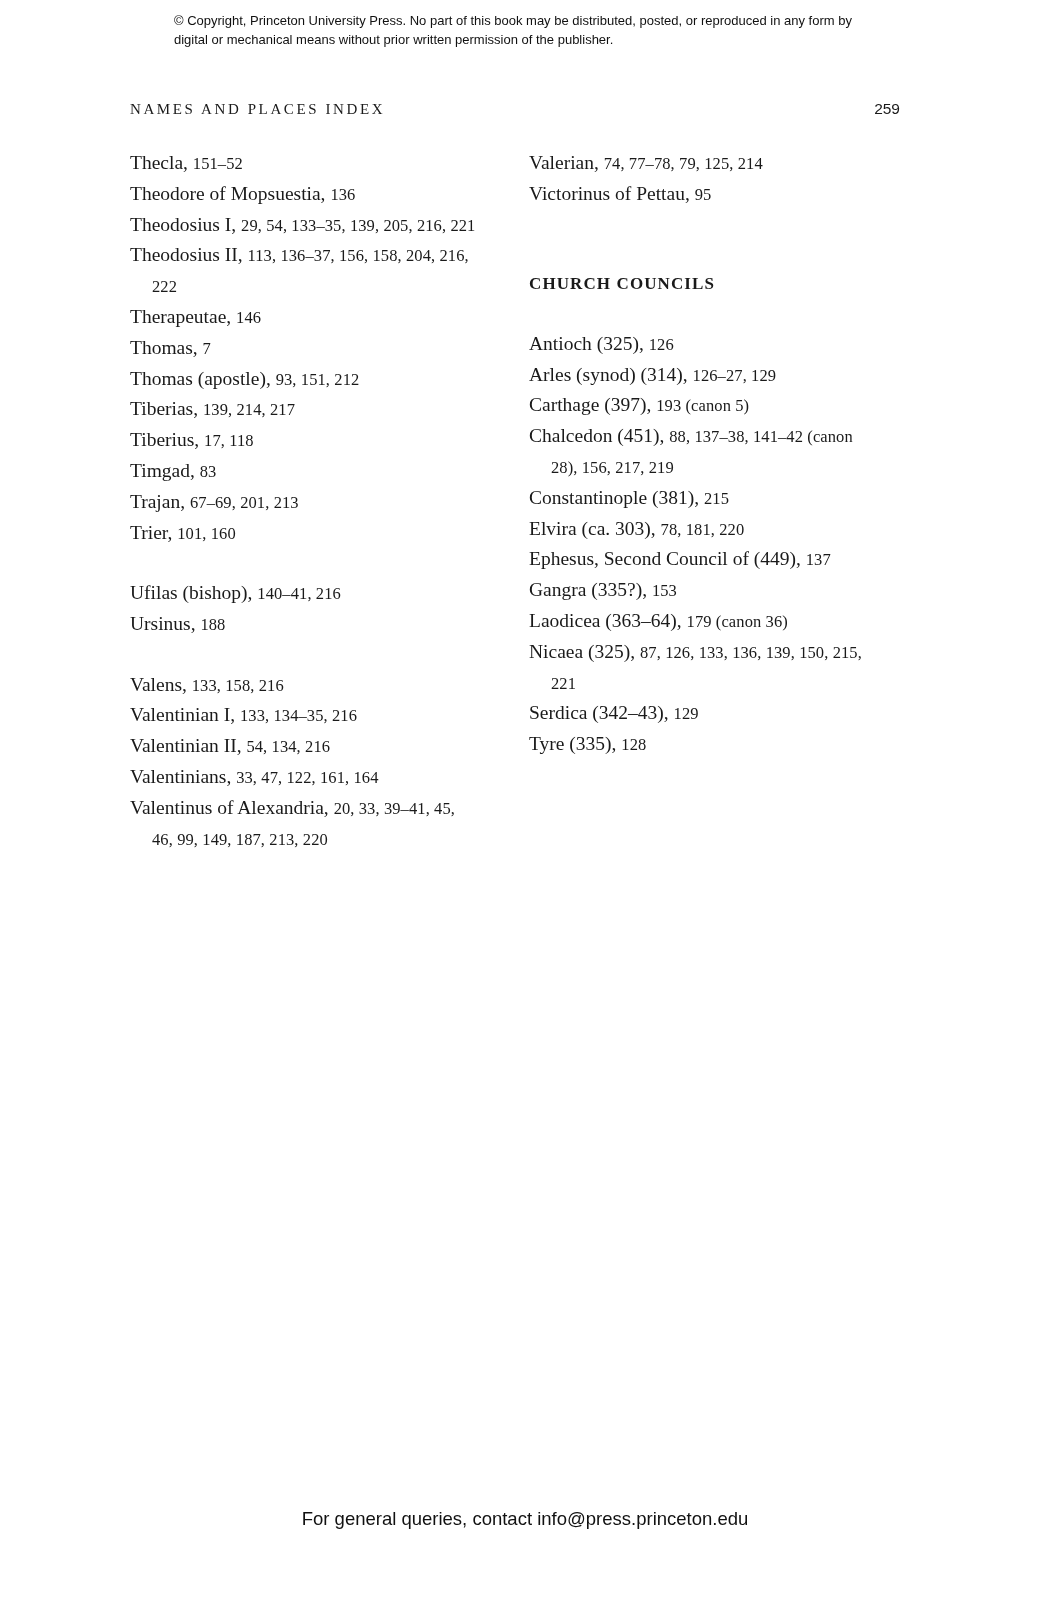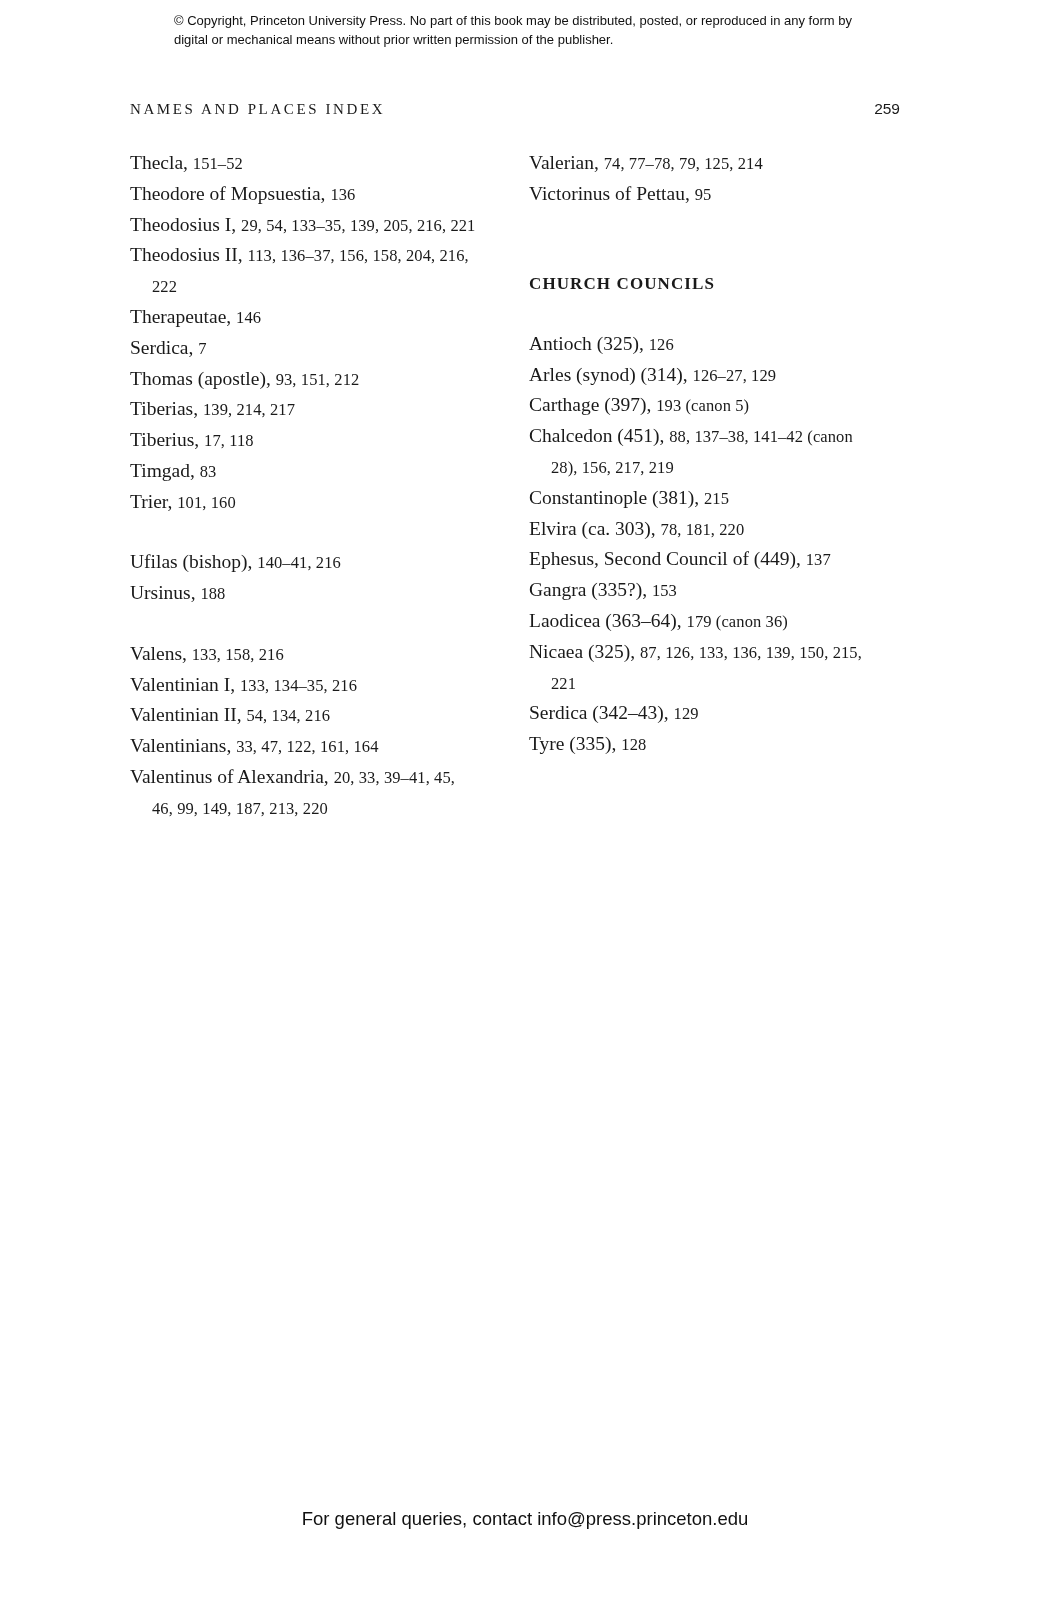--- a/index.html
+++ b/index.html
@@ -107,25 +107,26 @@
     <div class="rh-page">259</div>
   </div>
 
   <div class="columns">
     <div class="col" id="col-left">
         <div class="entry"><span>Thecla, </span><span class="nums">151–52</span></div>
         <div class="entry"><span>Theodore of Mopsuestia, </span><span class="nums">136</span></div>
         <div class="entry"><span>Theodosius I, </span><span class="nums">29, 54, 133–35, 139, 205, 216, 221</span></div>
         <div class="entry"><span>Theodosius II, </span><span class="nums">113, 136–37, 156, 158, 204, 216, 222</span></div>
         <div class="entry"><span>Therapeutae, </span><span class="nums">146</span></div>
-        <div class="entry"><span>Serdica, </span><span class="nums">7</span></div>
+        <div class="entry"><span>Thomas, </span><span class="nums">7</span></div>
         <div class="entry"><span>Thomas (apostle), </span><span class="nums">93, 151, 212</span></div>
         <div class="entry"><span>Tiberias, </span><span class="nums">139, 214, 217</span></div>
         <div class="entry"><span>Tiberius, </span><span class="nums">17, 118</span></div>
         <div class="entry"><span>Timgad, </span><span class="nums">83</span></div>
+        <div class="entry"><span>Trajan, </span><span class="nums">67–69, 201, 213</span></div>
         <div class="entry"><span>Trier, </span><span class="nums">101, 160</span></div>
         <div class="gap"></div>
         <div class="entry"><span>Ufilas (bishop), </span><span class="nums">140–41, 216</span></div>
         <div class="entry"><span>Ursinus, </span><span class="nums">188</span></div>
         <div class="gap"></div>
         <div class="entry"><span>Valens, </span><span class="nums">133, 158, 216</span></div>
         <div class="entry"><span>Valentinian I, </span><span class="nums">133, 134–35, 216</span></div>
         <div class="entry"><span>Valentinian II, </span><span class="nums">54, 134, 216</span></div>
         <div class="entry"><span>Valentinians, </span><span class="nums">33, 47, 122, 161, 164</span></div>
         <div class="entry"><span>Valentinus of Alexandria, </span><span class="nums">20, 33, 39–41, 45, 46, 99, 149, 187, 213, 220</span></div>

